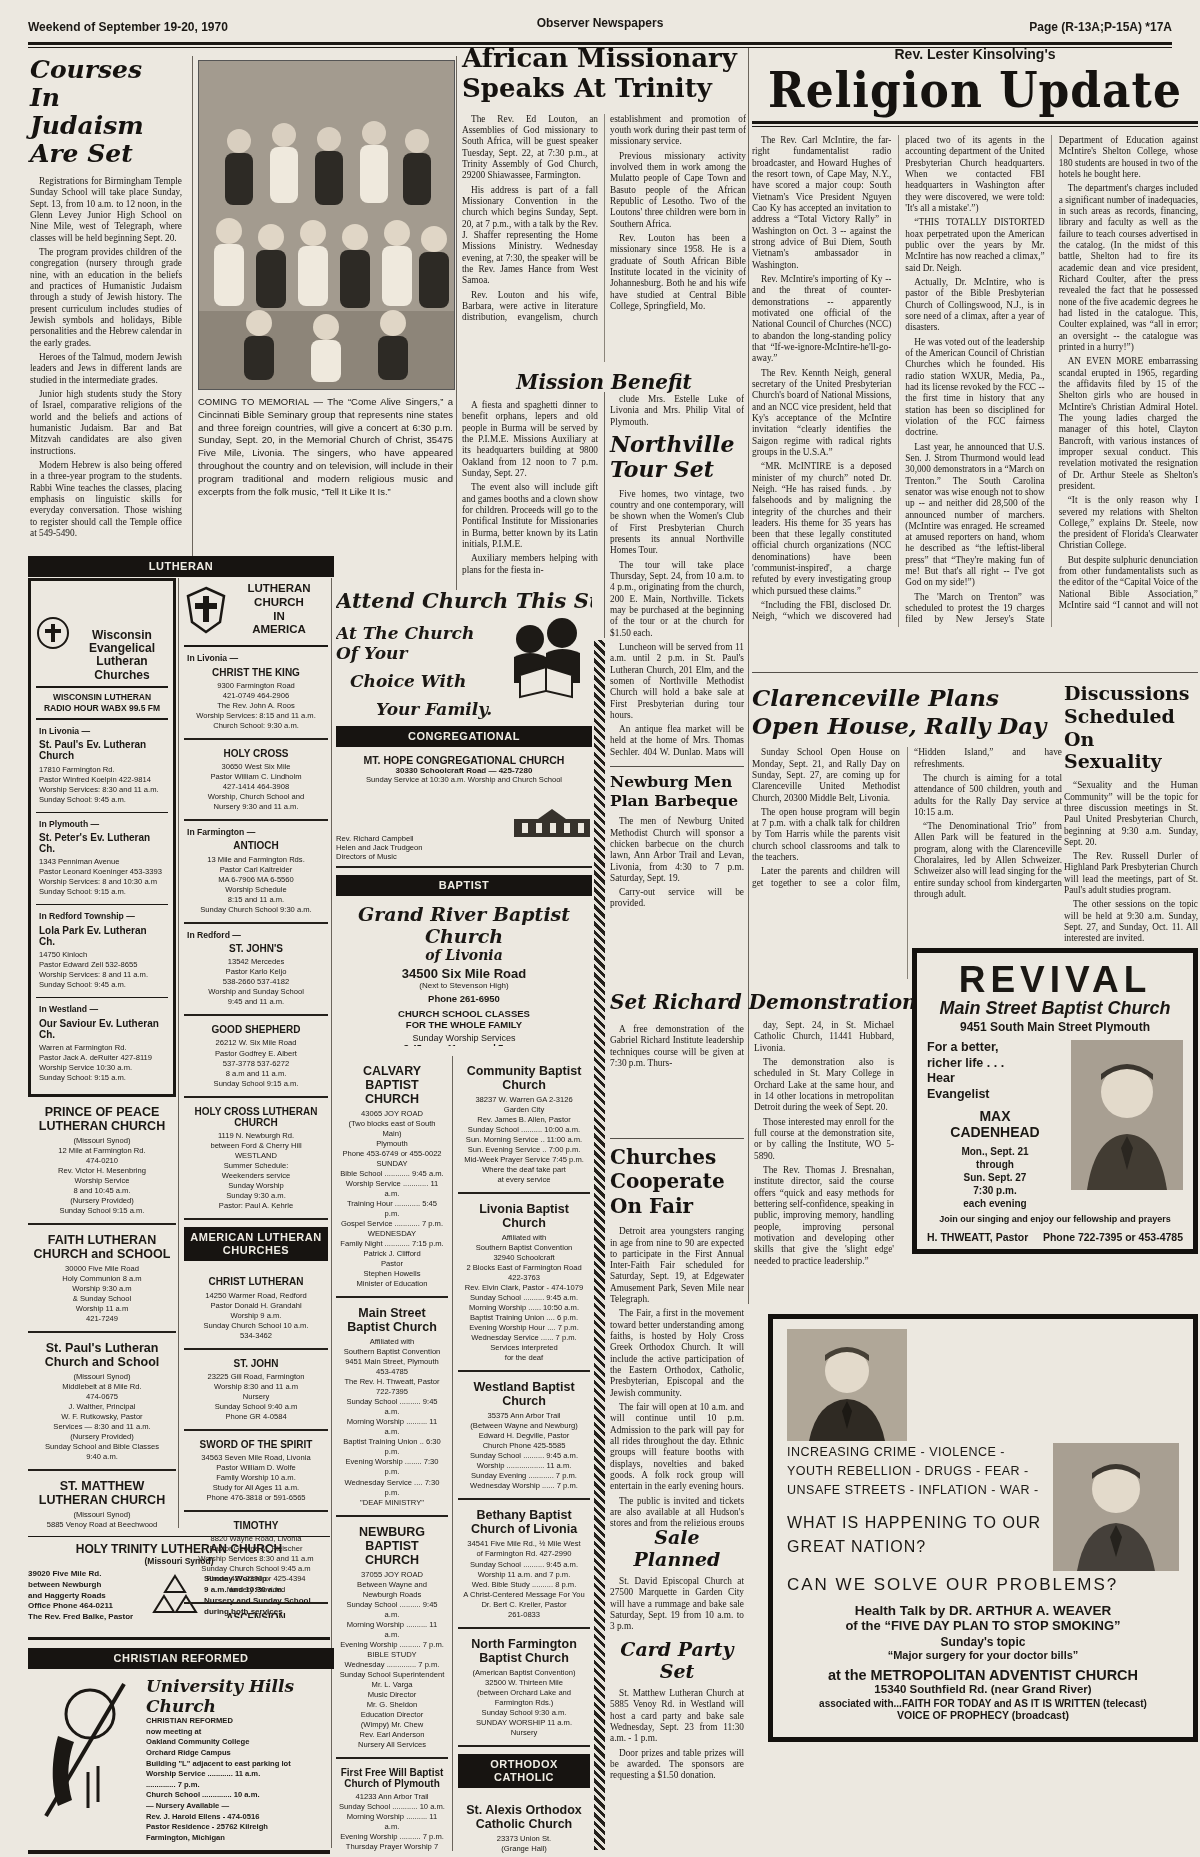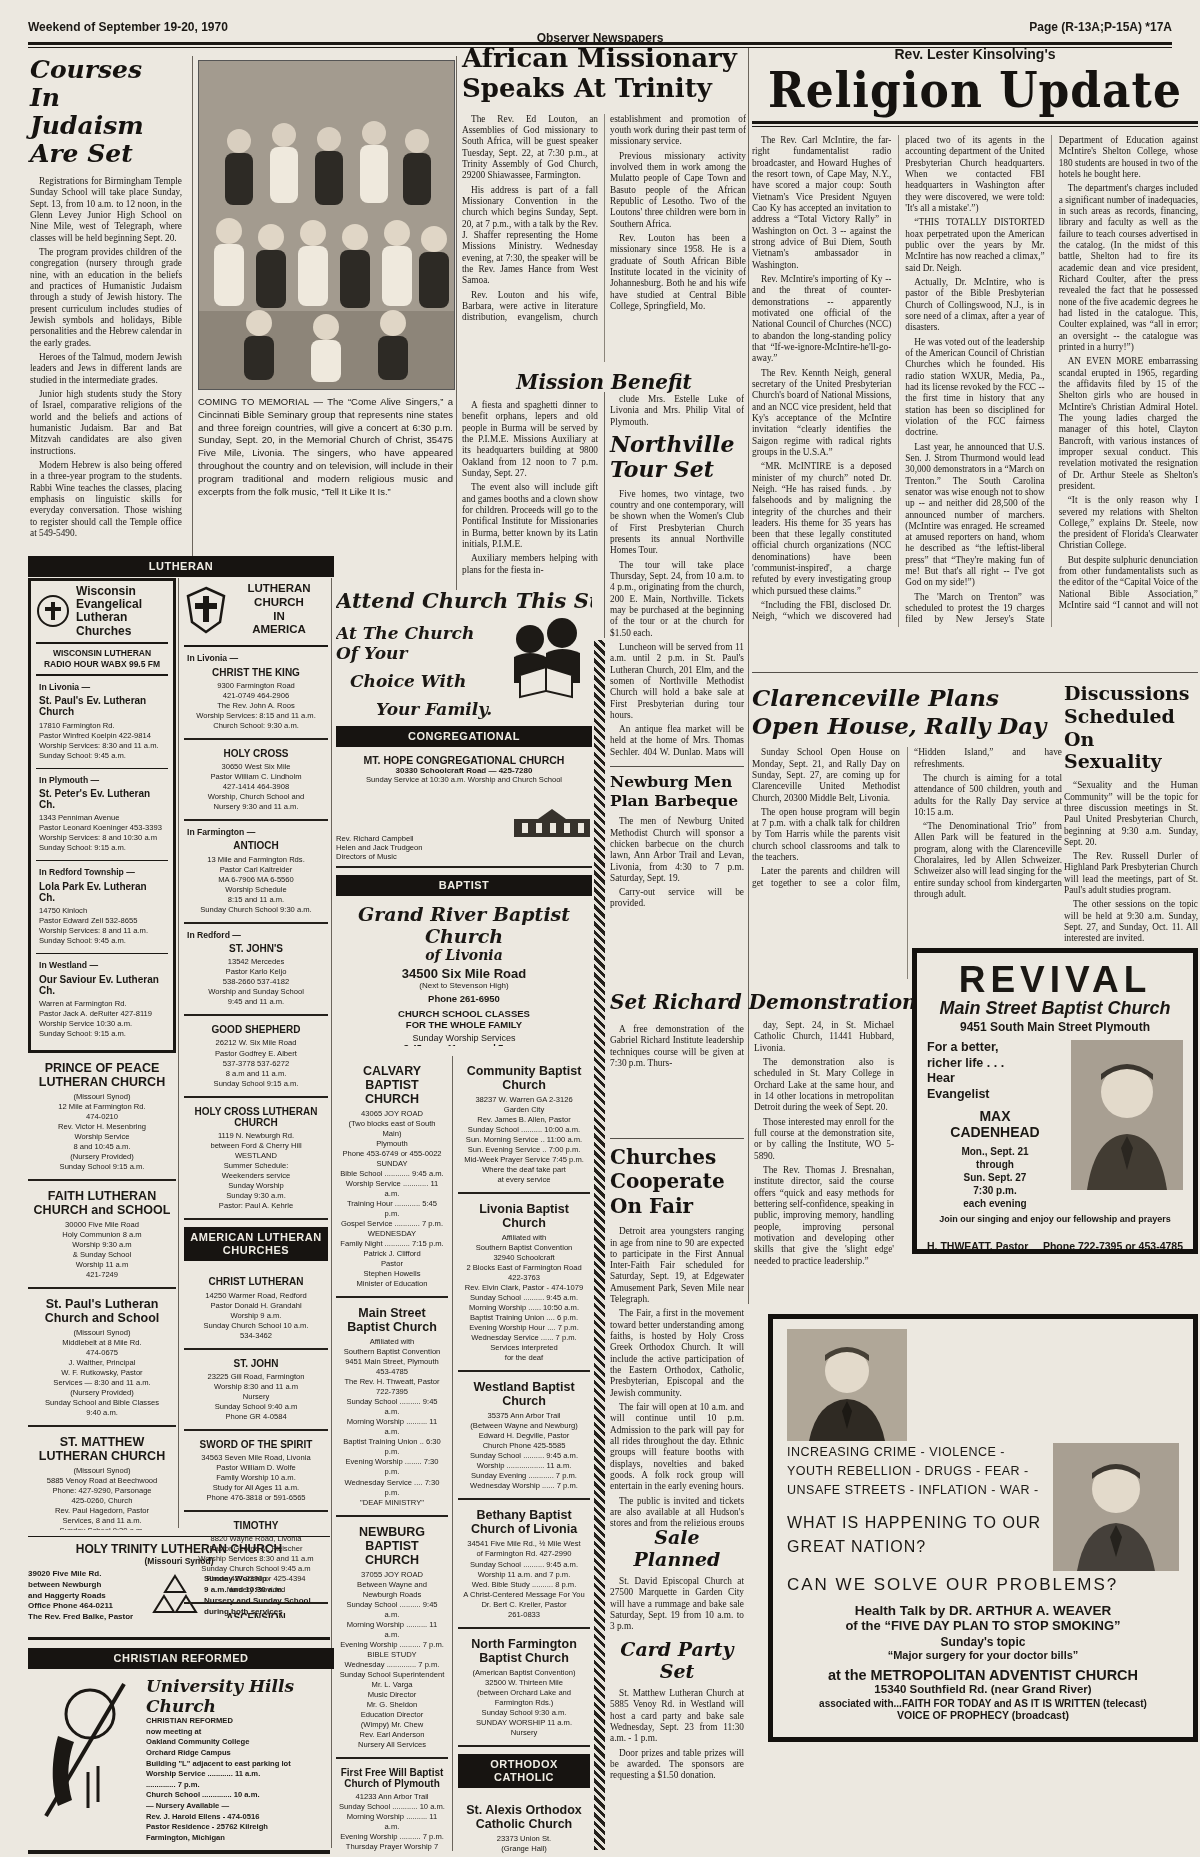--- a/index.html
+++ b/index.html
@@ -25,40 +25,40 @@
   .dir-banner{background:#171411;color:#f0ede4;text-align:center;
     font:700 11px/1.2 "Liberation Sans",sans-serif;padding:4px 2px;margin:7px 0;letter-spacing:.5px;}
   .church{font:7.6px/1.32 "Liberation Sans",sans-serif;padding:6px 3px 7px;border-bottom:2px solid #24201b;text-align:center;}
   .church .pre{text-align:left;font-weight:700;font-size:8.6px;}
   .church .cname{font-weight:700;font-size:10px;line-height:1.12;margin:2px 0 3px;}
   .church.big .cname{font-size:12.5px;}
   .church.left{text-align:left;}
   
   .wis-box{border:3px solid #1b1814;padding:4px 5px;background:#ece8e0;}
   .wis-head{display:flex;align-items:center;gap:6px;border-bottom:2px solid #1b1814;padding-bottom:4px;}
-  .wis-title{font:700 12px/1.1 "Liberation Sans",sans-serif;flex:1;}
+  .wis-title{font:700 12px/1.1 "Liberation Sans",sans-serif;text-align:center;flex:1;margin-top:44px;}
   .wis-radio{font:700 8.5px/1.3 "Liberation Sans",sans-serif;text-align:center;padding:4px 0;border-bottom:2px solid #1b1814;}
   .wis-box .church{border-bottom:1px solid #1b1814;}
   .wis-box .church:last-child{border-bottom:none;}
   
   .adbox{border:5px solid #14110e;background:#ece8e0;box-sizing:border-box;overflow:hidden;
          font-family:"Liberation Sans",sans-serif;}
   .portrait{background:#a89f92;}
   .caption{font:9.5px/1.35 "Liberation Sans",sans-serif;text-align:justify;}
   .scriptline{font-family:"DejaVu Serif",serif;font-style:italic;font-weight:700;}
   .attend-block{overflow:hidden;}
   .grb{text-align:center;font-family:"Liberation Sans",sans-serif;}
 </style>
 </head>
 <body>
 
 <div class="page">
 
   <div class="abs masthead" style="left:28px;top:20px;width:380px;">Weekend of September 19-20, 1970</div>
-  <div class="abs masthead" style="left:410px;top:31px;width:380px;text-align:center;">Observer Newspapers</div>
+  <div class="abs masthead" style="left:410px;top:16px;width:380px;text-align:center;">Observer Newspapers</div>
   <div class="abs masthead" style="left:800px;top:20px;width:372px;text-align:right;">Page (R-13A;P-15A) *17A</div>
   <div class="abs rule-double" style="left:28px;top:42px;width:1144px;"></div>
 
   <div class="vrule" style="left:192px;top:56px;height:500px;"></div>
   <div class="vrule" style="left:456px;top:56px;height:534px;"></div>
   <div class="vrule" style="left:748px;top:48px;height:1256px;"></div>
   <div class="vrule" style="left:604px;top:392px;height:246px;"></div>
   <div class="vrule" style="left:178px;top:578px;height:950px;"></div>
   <div class="vrule" style="left:331px;top:578px;height:1270px;"></div>
   <div class="vrule" style="left:452px;top:1056px;height:795px;"></div>
@@ -705,21 +705,21 @@
       </div>
       <svg class="portrait" width="112" height="150" viewBox="0 0 112 150">
         <rect width="112" height="150" fill="#a89f92"></rect>
         <circle cx="56" cy="52" r="26" fill="#e3dacb"></circle>
         <path d="M30 40 Q56 18 82 40 L82 34 Q56 14 30 34 Z" fill="#3a352e"></path>
         <path d="M16 150 Q24 96 56 94 Q88 96 96 150 Z" fill="#423c33"></path>
         <polygon points="56,96 62,108 56,130 50,108" fill="#2a2620"></polygon>
       </svg>
     </div>
     <div style="font-weight:700;font-size:9px;text-align:center;margin-top:4px;">Join our singing and enjoy our fellowship and prayers</div>
-    <div style="display:flex;justify-content:space-between;font-weight:700;font-size:10.5px;margin-top:16px;">
+    <div style="display:flex;justify-content:space-between;font-weight:700;font-size:10.5px;margin-top:7px;">
       <span>H. THWEATT, Pastor</span>
       <span>Phone 722-7395 or 453-4785</span>
     </div>
   </div>
 
   <div class="abs adbox" style="left:768px;top:1314px;width:430px;height:428px;padding:10px 14px;">
     <div style="display:flex;gap:10px;">
       <svg class="portrait" width="120" height="112" viewBox="0 0 120 112">
         <rect width="120" height="112" fill="#b0a798"></rect>
         <circle cx="60" cy="42" r="22" fill="#e3dacb"></circle>

